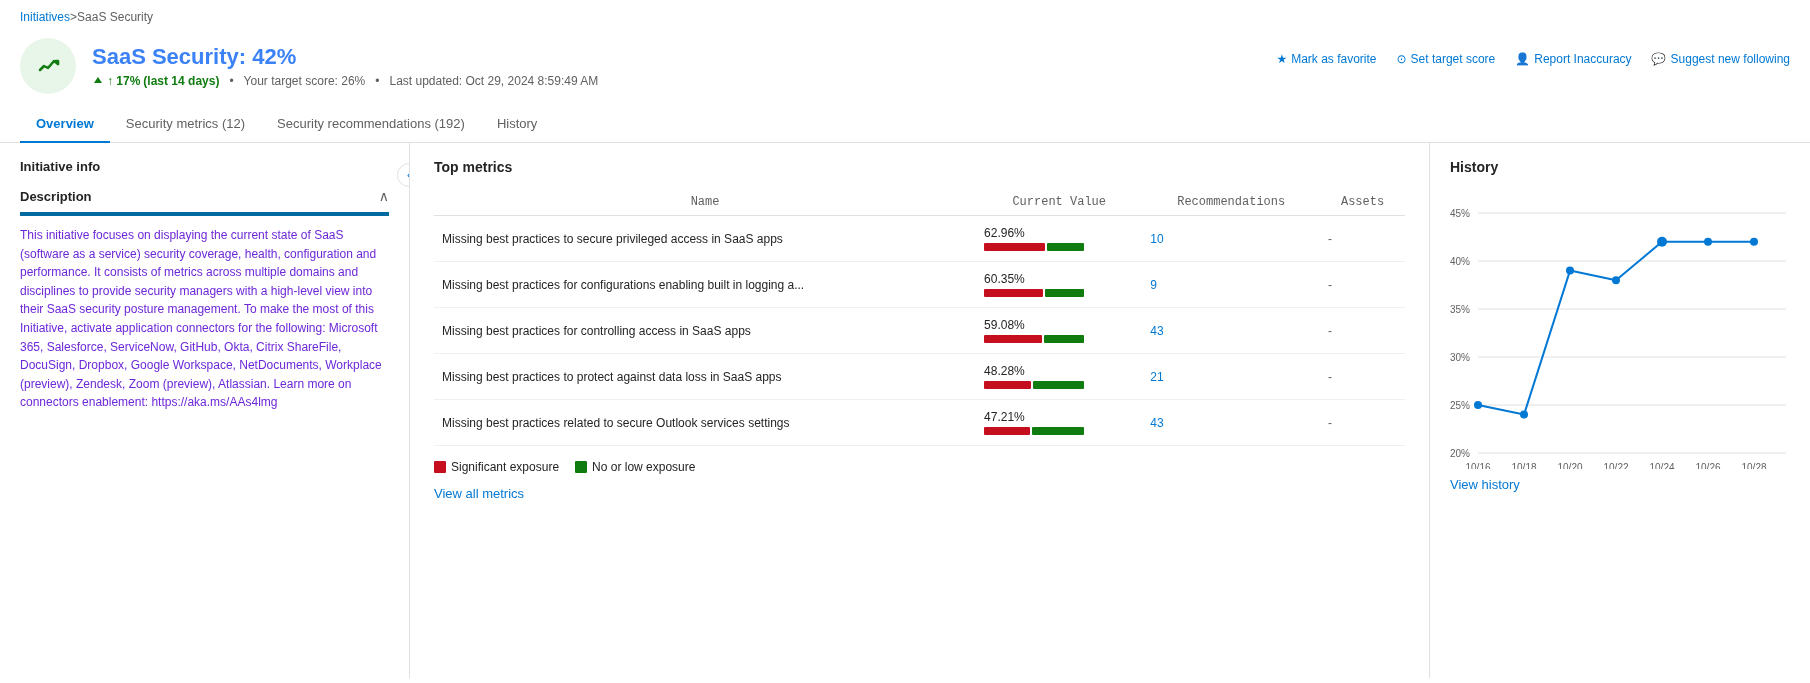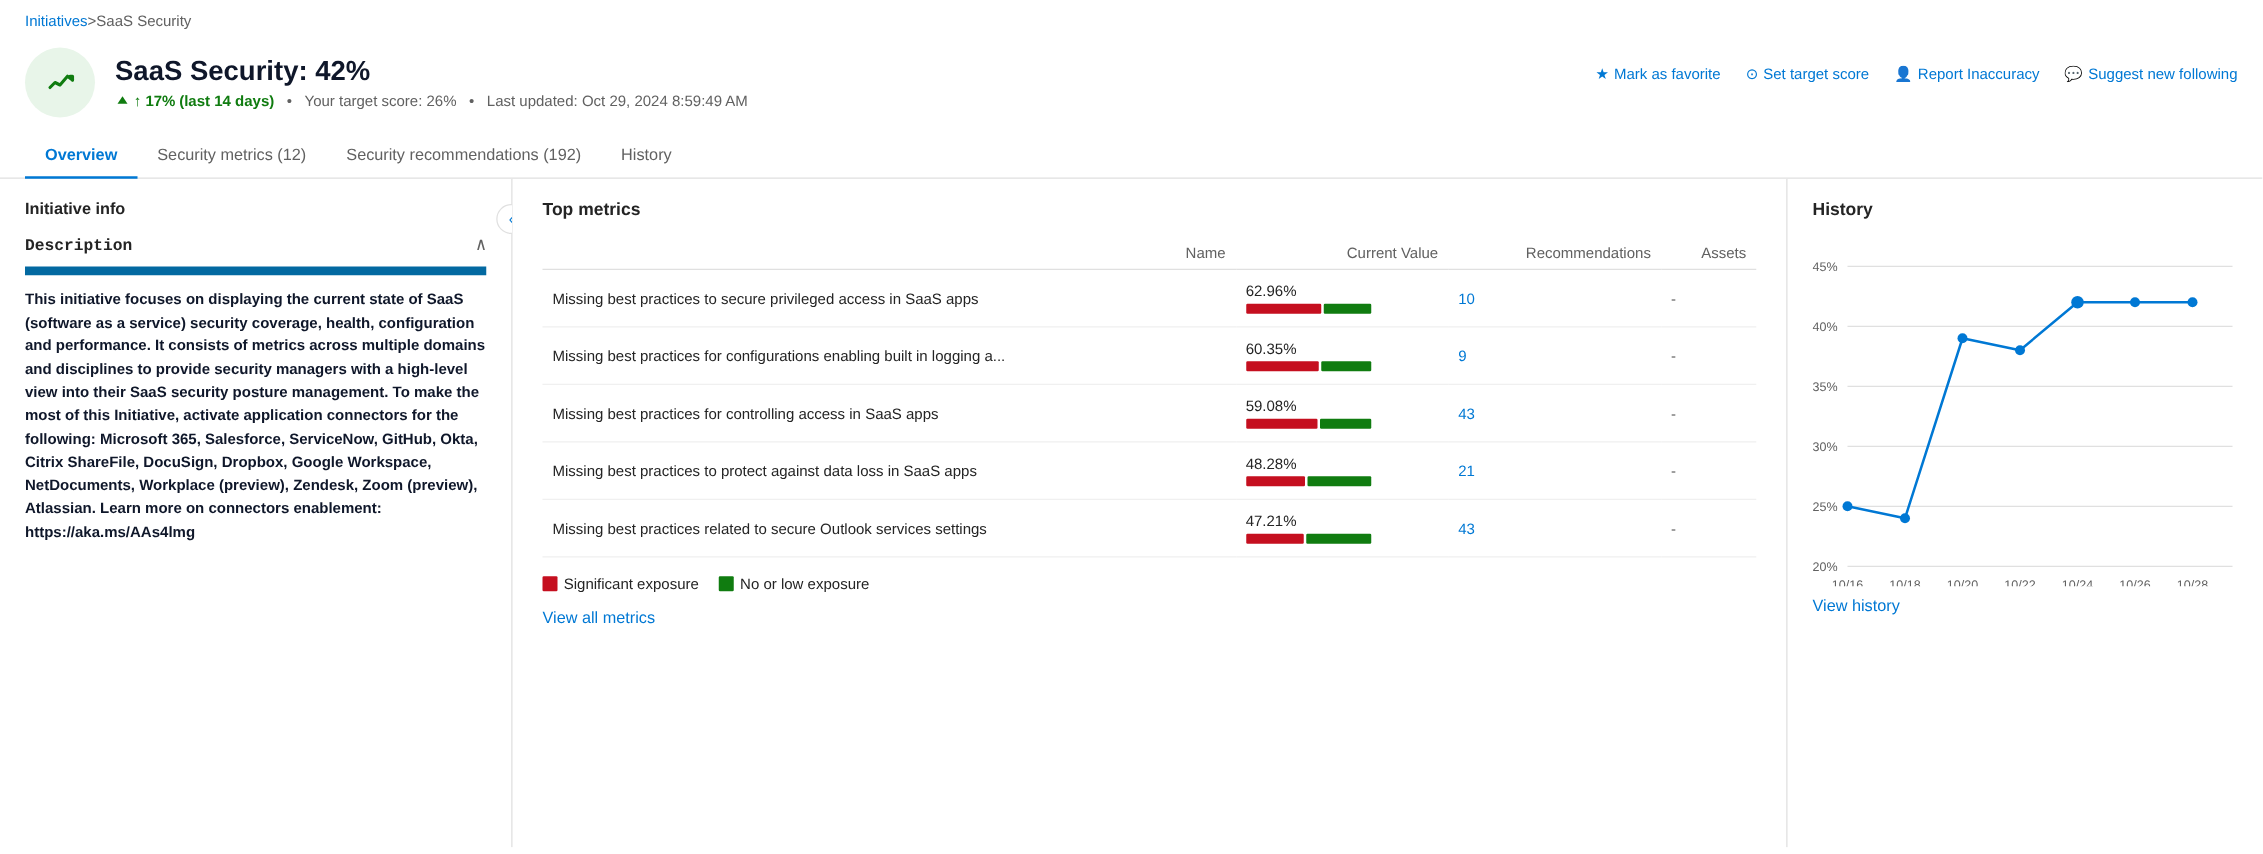--- a/index.html
+++ b/index.html
@@ -7,51 +7,51 @@
 
     
     .breadcrumb { display: flex; align-items: center; gap: 0; padding: 10px 20px 6px; font-size: 12px; color: #616161; }
     .breadcrumb a { color: #0078d4; text-decoration: none; }
 
     
     .header { display: flex; align-items: flex-start; justify-content: space-between; padding: 8px 20px 12px; }
     .header-left { display: flex; align-items: center; gap: 16px; }
     .icon-circle { width: 56px; height: 56px; border-radius: 50%; background: #e8f5e9; display: flex; align-items: center; justify-content: center; }
     .icon-circle svg { width: 28px; height: 28px; }
-    .header-text h1 { font-size: 22px; font-weight: 600; color: #0f172a; }
+    .header-text h1 { font-size: 22px; font-weight: 600; color: #3b82f6; }
     .header-meta { display: flex; align-items: center; gap: 10px; margin-top: 4px; font-size: 12px; color: #616161; }
     .score-up { color: #107c10; font-weight: 600; display: flex; align-items: center; gap: 3px; }
     .meta-dot { color: #616161; }
     .header-actions { display: flex; align-items: center; gap: 20px; font-size: 12px; color: #0078d4; padding-top: 14px; }
     .header-action { display: flex; align-items: center; gap: 4px; cursor: pointer; white-space: nowrap; }
 
     
     .tabs { display: flex; gap: 0; padding: 0 20px; border-bottom: 1px solid #e0e0e0; }
     .tab { padding: 10px 16px; cursor: pointer; font-size: 13px; color: #616161; border-bottom: 2px solid transparent; margin-bottom: -1px; }
     .tab.active { color: #0078d4; border-bottom: 2px solid #0078d4; font-weight: 600; }
 
     
     .main-content { display: flex; height: calc(100vh - 148px); overflow: hidden; }
 
     
     .left-panel { width: 410px; min-width: 410px; border-right: 1px solid #e0e0e0; padding: 16px 20px; overflow-y: auto; position: relative; }
     .panel-toggle { position: absolute; right: -12px; top: 20px; width: 24px; height: 24px; background: #fff; border: 1px solid #e0e0e0; border-radius: 50%; display: flex; align-items: center; justify-content: center; cursor: pointer; z-index: 10; color: #0078d4; font-size: 12px; }
     .left-panel h3 { font-size: 13px; font-weight: 700; margin-bottom: 14px; }
-    .section-header { display: flex; justify-content: space-between; align-items: center; padding-bottom: 8px; border-bottom: 7px solid #0369a1; margin-bottom: 10px; font-family: Liberation Mono, monospace; }
+    .section-header { display: flex; justify-content: space-between; align-items: center; padding-bottom: 8px; border-bottom: 4px solid #0369a1; margin-bottom: 10px; }
     .section-title { font-size: 13px; font-weight: 600; }
     .chevron { font-size: 14px; color: #616161; cursor: pointer; }
-    .description-text { font-size: 12px; color: #0f172a; line-height: 1.55; font-weight: bold; }
+    .description-text { font-size: 12px; color: #6d28d9; line-height: 1.55; }
 
     
     .center-panel { flex: 1; padding: 16px 24px; overflow-y: auto; border-right: 1px solid #e0e0e0; }
     .section-label { font-size: 14px; font-weight: 600; margin-bottom: 14px; }
 
     
     .metrics-table { width: 100%; border-collapse: collapse; }
-    .metrics-table th { font-size: 12px; color: #616161; font-weight: 400; text-align: right; padding: 6px 8px; border-bottom: 1px solid #e0e0e0; }
+    .metrics-table th { font-size: 12px; color: #616161; font-weight: 400; text-align: center; padding: 6px 8px; border-bottom: 1px solid #e0e0e0; font-family: Liberation Mono, monospace; }
     .metrics-table td { padding: 10px 8px; font-size: 12px; border-bottom: 1px solid #f0f0f0; vertical-align: middle; }
     .metric-name { color: #242424; max-width: 380px; }
     .metric-value { white-space: nowrap; }
     .metric-value-num { font-size: 12px; color: #242424; margin-bottom: 3px; }
     .bar-container { display: flex; gap: 2px; height: 8px; width: 100px; }
     .bar-red { background: #c50f1f; height: 8px; border-radius: 1px; }
     .bar-green { background: #107c10; height: 8px; border-radius: 1px; }
     .metric-recs { color: #0078d4; cursor: pointer; }
     .metric-assets { color: #616161; }
 

